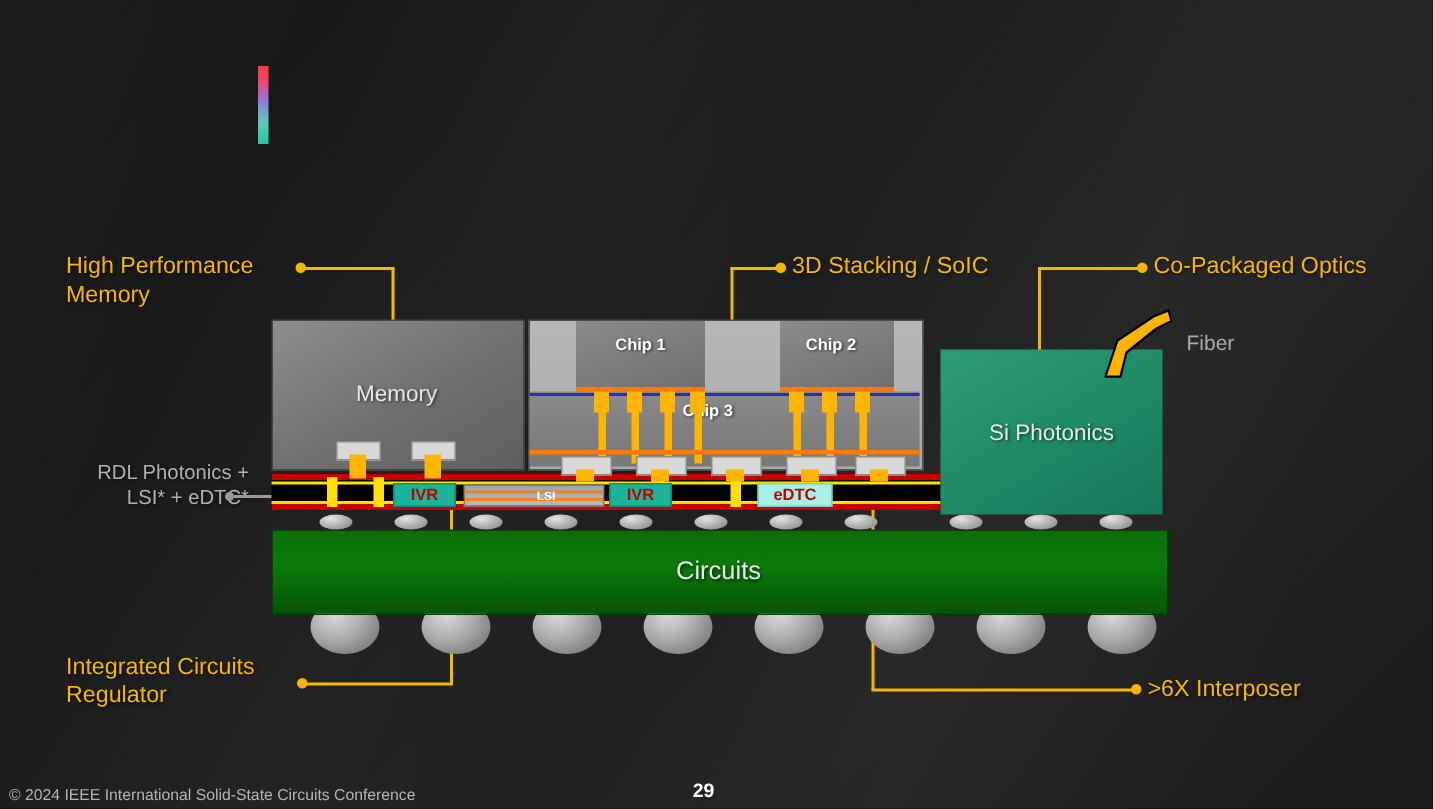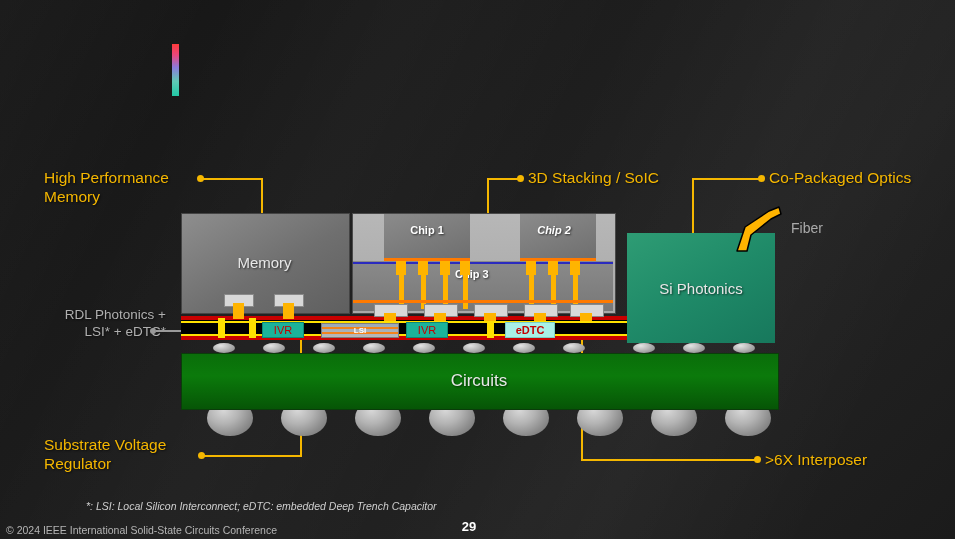--- a/index.html
+++ b/index.html
@@ -48,21 +48,21 @@
   .blueline{position:absolute;height:2px;background:#2b2bbf;}
   .orangeline{position:absolute;height:3px;background:#ff7a00;}
   .pillar{position:absolute;background:#ffb400;}
   .pillarhead{position:absolute;background:#ffb400;}
   .pad{position:absolute;background:#d8d8d8;border:1px solid #8a8a8a;}
 
   
   .interposer{position:absolute;left:181px;top:316px;width:446px;height:24px;background:#000;}
   .redband{position:absolute;background:#c90000;height:4px;}
   .yellowband{position:absolute;background:#ffe000;height:2px;}
-  .ivr{position:absolute;background:#1bb39a;color:#c40000;font-size:11px;font-weight:normal;
+  .ivr{position:absolute;background:#1bb39a;color:#c40000;font-size:11px;font-weight:bold;
     display:flex;align-items:center;justify-content:center;border:1px solid #0d8a77;}
   .edtc{position:absolute;background:#a8f0e6;color:#c40000;font-size:11px;font-weight:bold;
     display:flex;align-items:center;justify-content:center;border:1px solid #7bd0c4;}
   .lsi{position:absolute;background:linear-gradient(180deg,#9aa8b8,#b9b9b9);
     color:#ffffff;font-size:8px;font-weight:bold;display:flex;align-items:center;justify-content:center;
     border:1px solid #7c7c7c;}
   .lsi .stripe{position:absolute;left:0;right:0;height:2px;background:#ff7a00;opacity:.85;}
 
   .substrate{position:absolute;left:181px;top:353px;width:596px;height:55px;
     background:linear-gradient(180deg,#0a6e0a 0%,#0b7a0b 40%,#065506 100%);border:1px solid #0a3d0a;}
@@ -103,21 +103,21 @@
   <div class="callout" style="left:769px;top:168px;width:190px;">Co-Packaged Optics</div>
   <div class="dot" style="left:758px;top:175px;"></div>
   <div class="lead" style="left:692px;top:177.5px;width:68px;height:2px;"></div>
   <div class="lead" style="left:692px;top:177.5px;width:2px;height:60px;"></div>
 
   <div class="callout gray" style="left:46px;top:306px;width:120px;">RDL Photonics +
 LSI* + eDTC*</div>
   <div class="dot gray" style="left:150px;top:328px;"></div>
   <div class="lead gray" style="left:156px;top:330px;width:36px;height:1.6px;"></div>
 
-  <div class="callout" style="left:44px;top:435px;width:170px;">Substrate Voltage
+  <div class="callout" style="left:44px;top:435px;width:170px;">Integrated Circuits
 Regulator</div>
   <div class="dot" style="left:198px;top:452px;"></div>
   <div class="lead" style="left:204px;top:454.5px;width:98px;height:2px;"></div>
   <div class="lead" style="left:300px;top:338px;width:2px;height:118px;"></div>
 
   <div class="callout" style="left:765px;top:450px;width:180px;">&gt;6X Interposer</div>
   <div class="dot" style="left:754px;top:456px;"></div>
   <div class="lead" style="left:581px;top:458.5px;width:176px;height:2px;"></div>
   <div class="lead" style="left:581px;top:338px;width:2px;height:122px;"></div>
 
@@ -150,40 +150,40 @@
   <div class="redband" style="left:181px;top:336px;width:446px;"></div>
   <div class="yellowband" style="left:181px;top:321px;width:446px;"></div>
   <div class="yellowband" style="left:181px;top:334px;width:446px;"></div>
 
   <div class="pillar" style="left:218px;top:318px;width:7px;height:20px;background:#ffe000;"></div>
   <div class="pillar" style="left:249px;top:318px;width:7px;height:20px;background:#ffe000;"></div>
   <div class="pillar" style="left:434px;top:318px;width:9px;height:20px;background:#ffe000;"></div>
   <div class="pillar" style="left:487px;top:318px;width:7px;height:20px;background:#ffe000;"></div>
 
   <div class="ivr" style="left:262px;top:322px;width:40px;height:14px;">IVR</div>
-  <div class="lsi" style="left:321px;top:323px;width:76px;height:13px;">
+  <div class="lsi" style="left:309px;top:323px;width:76px;height:13px;padding-left:16px;">
     <span class="stripe" style="top:3px;"></span>
     <span class="stripe" style="top:8px;"></span>
     <span style="position:relative;z-index:2;">LSI</span>
   </div>
   <div class="ivr" style="left:406px;top:322px;width:40px;height:14px;">IVR</div>
   <div class="edtc" style="left:505px;top:322px;width:48px;height:14px;">eDTC</div>
 
   <div class="memory"></div>
   <div class="lbl" style="left:181px;top:213px;width:167px;height:99px;">Memory</div>
   <div class="pad" style="left:224px;top:294px;width:28px;height:11px;"></div>
   <div class="pad" style="left:274px;top:294px;width:28px;height:11px;"></div>
   <div class="pillar" style="left:233px;top:303px;width:11px;height:16px;"></div>
   <div class="pillar" style="left:283px;top:303px;width:11px;height:16px;"></div>
 
   <div class="mold"></div>
   <div class="chipdie" style="left:384px;top:214px;width:86px;height:47px;"></div>
   <div class="chipdie" style="left:520px;top:214px;width:76px;height:47px;"></div>
   <div class="lbl small" style="left:384px;top:214px;width:86px;height:32px;">Chip 1</div>
-  <div class="lbl small" style="left:520px;top:214px;width:68px;height:32px;font-style:italic;">Chip 2</div>
+  <div class="lbl small" style="left:520px;top:214px;width:68px;height:32px;">Chip 2</div>
   <div class="orangeline" style="left:384px;top:258px;width:86px;"></div>
   <div class="orangeline" style="left:520px;top:258px;width:76px;"></div>
 
   <div class="chip3"></div>
   <div class="blueline" style="left:353px;top:262px;width:260px;"></div>
   <div class="lbl small" style="left:455px;top:266px;width:70px;height:16px;justify-content:flex-start;">Chip 3</div>
 
   <div class="pillarhead" style="left:396px;top:261px;width:10px;height:14px;"></div>
   <div class="pillar" style="left:399px;top:274px;width:5px;height:35px;"></div>
   <div class="pillarhead" style="left:418px;top:261px;width:10px;height:14px;"></div>
@@ -213,17 +213,16 @@
   <div class="pillar" style="left:580px;top:313px;width:12px;height:8px;"></div>
 
   <div class="siphot"></div>
   <div class="lbl" style="left:627px;top:233px;width:148px;height:110px;">Si Photonics</div>
 
   <svg class="fiber" viewBox="0 0 60 48">
     <path d="M2 46 L10 22 L34 6 L44 2 L46 9 L36 14 L16 30 L12 46 Z" fill="#ffb400" stroke="#000000" stroke-width="1.5" stroke-linejoin="round"></path>
   </svg>
   <div class="fiberlbl">Fiber</div>
 
-  <div id="footnote">*: LSI: Local Silicon Interconnect; eDTC: embedded Deep Trench Capacitor</div>
   <div id="footer">© 2024 IEEE International Solid-State Circuits Conference</div>
   <div id="pageno">29</div>
 
 </div>
 
 </body></html>

